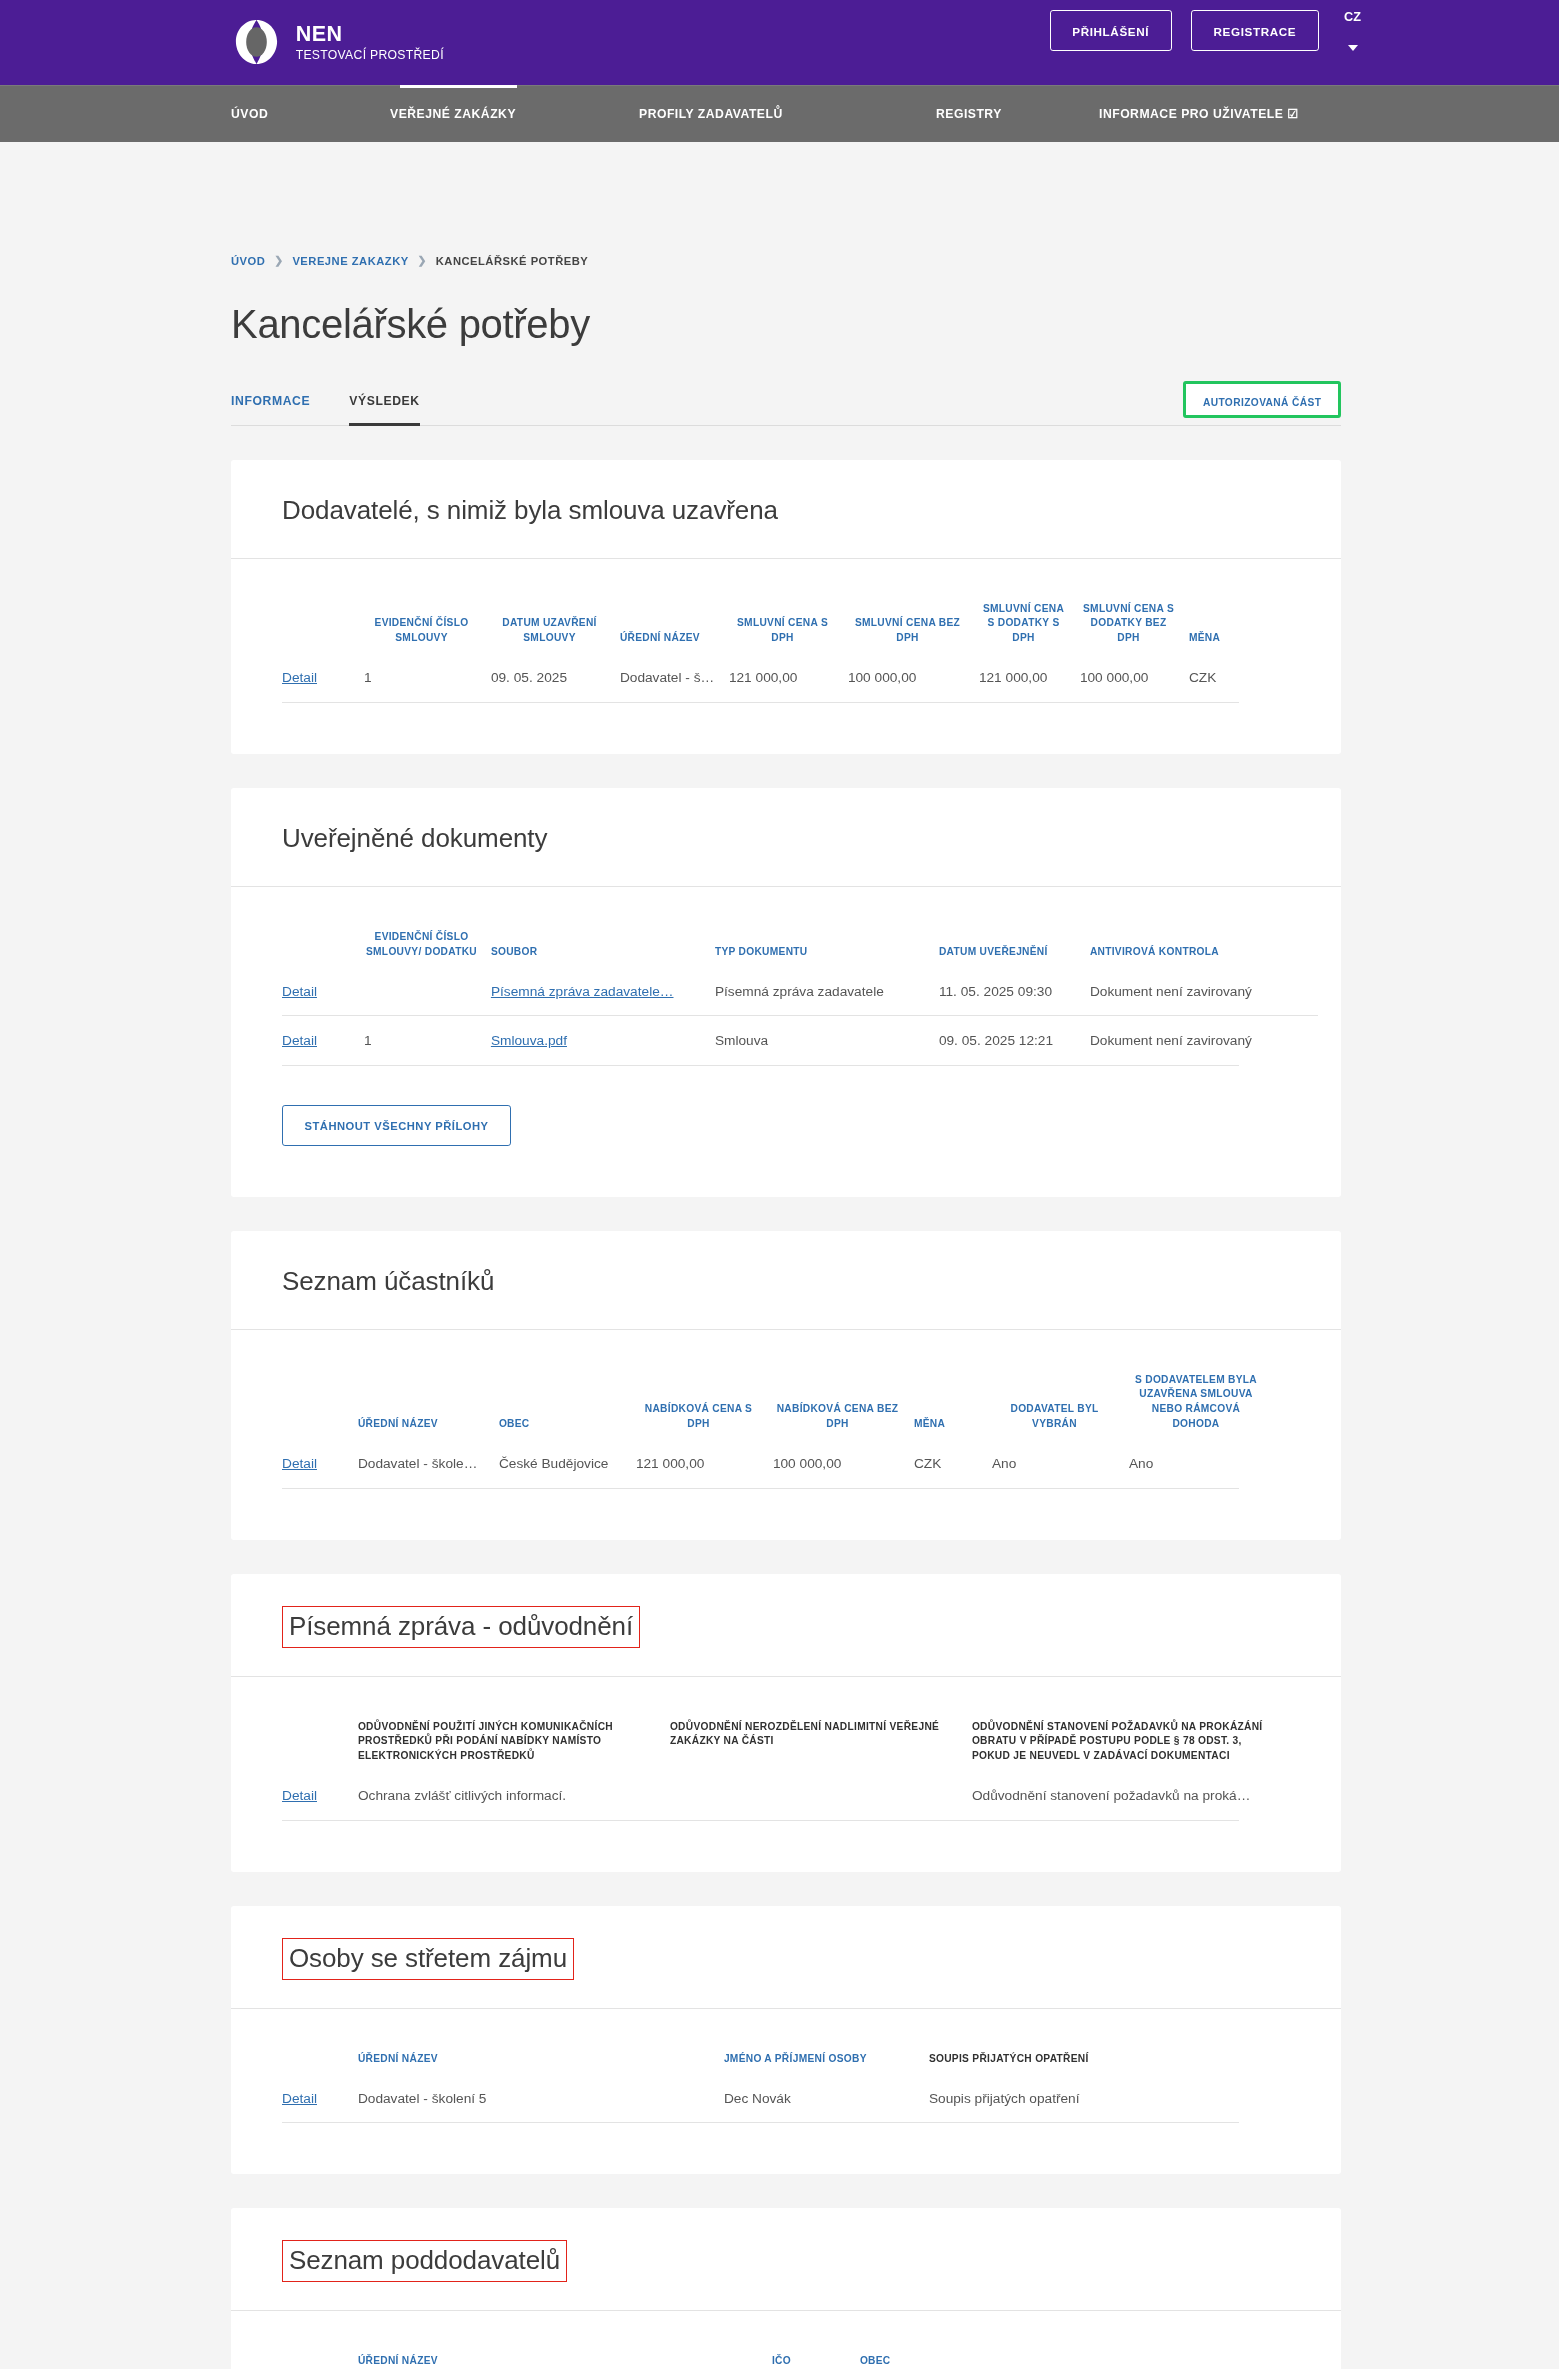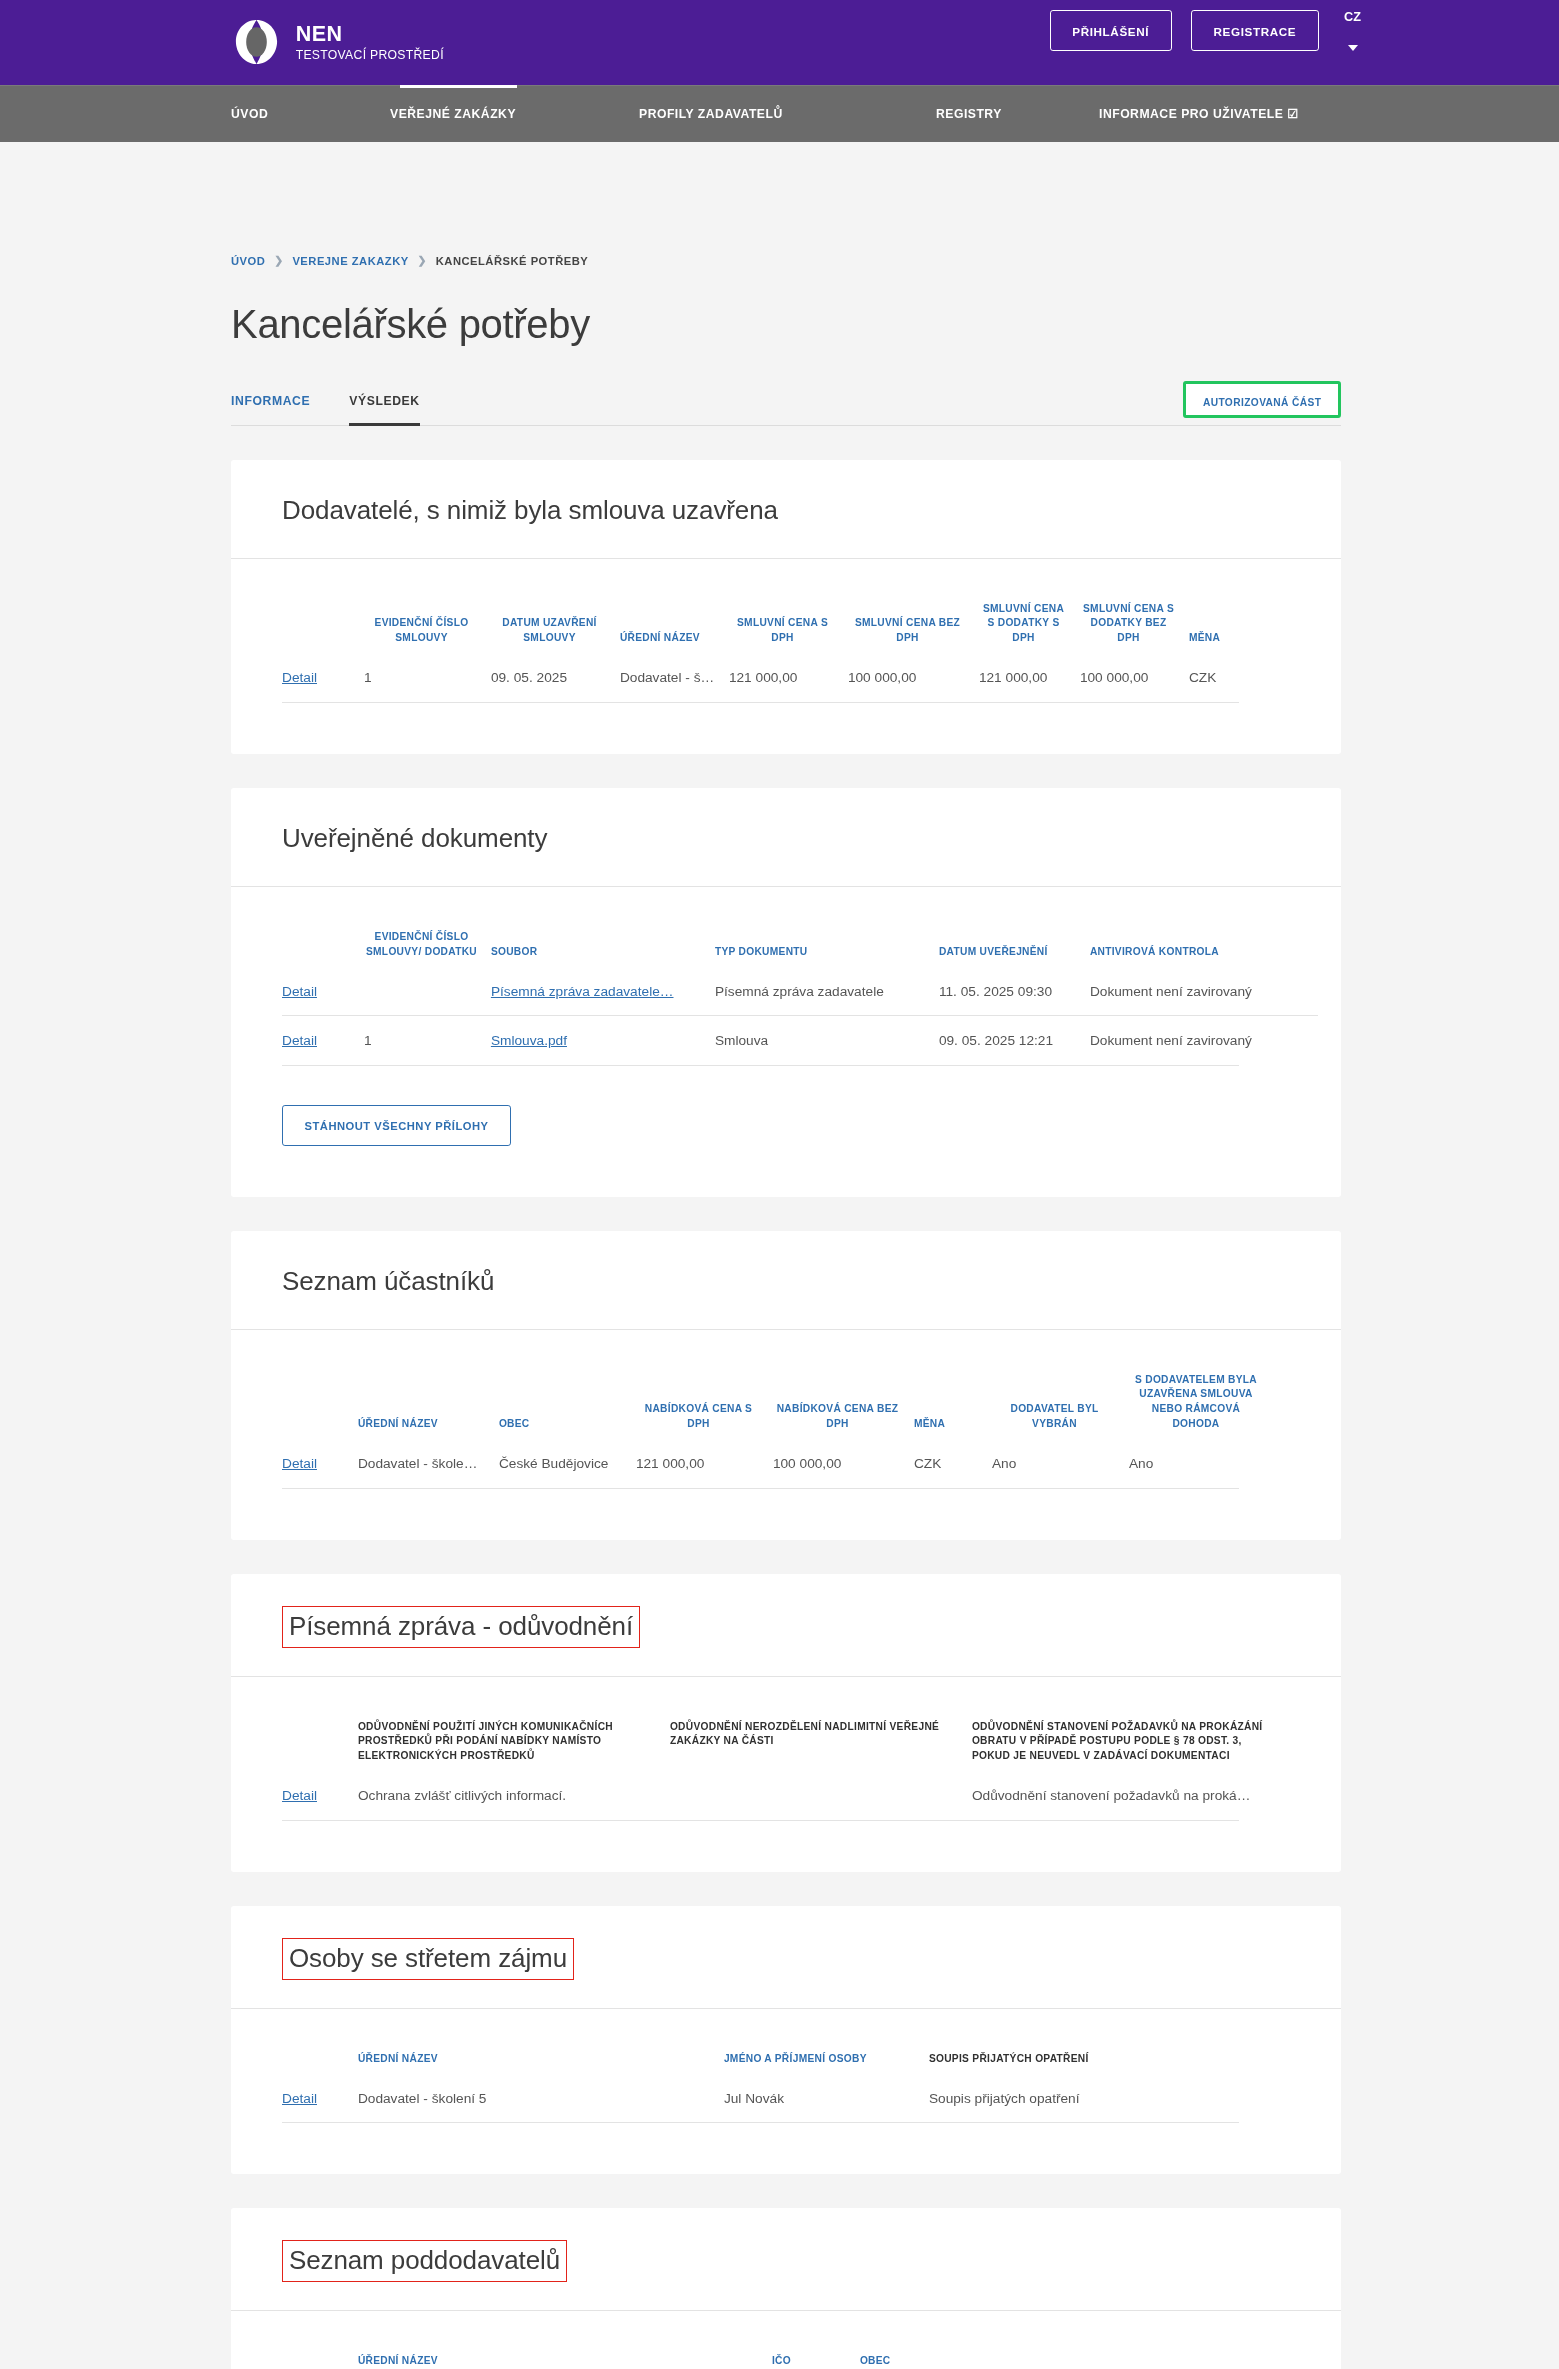--- a/index.html
+++ b/index.html
@@ -363,21 +363,21 @@
           <th class="l">ÚŘEDNÍ NÁZEV</th>
           <th class="l">JMÉNO A PŘÍJMENÍ OSOBY</th>
           <th class="l dark">SOUPIS PŘIJATÝCH OPATŘENÍ</th>
           <th></th>
         </tr>
           </thead>
         <tbody>
           <tr class="row">
             <td class="detail"><span class="lnk">Detail</span></td>
             <td>Dodavatel - školení 5</td>
-            <td>Jul Novák</td>
+            <td>Dec Novák</td>
             <td>Soupis přijatých opatření</td>
             <td></td>
           </tr>
         </tbody>
       </table>
       <div class="rows-rule" style="margin-right:51px"></div>
       <div class="card-pad-bottom"></div>
     </div>
 
     <div class="card">

